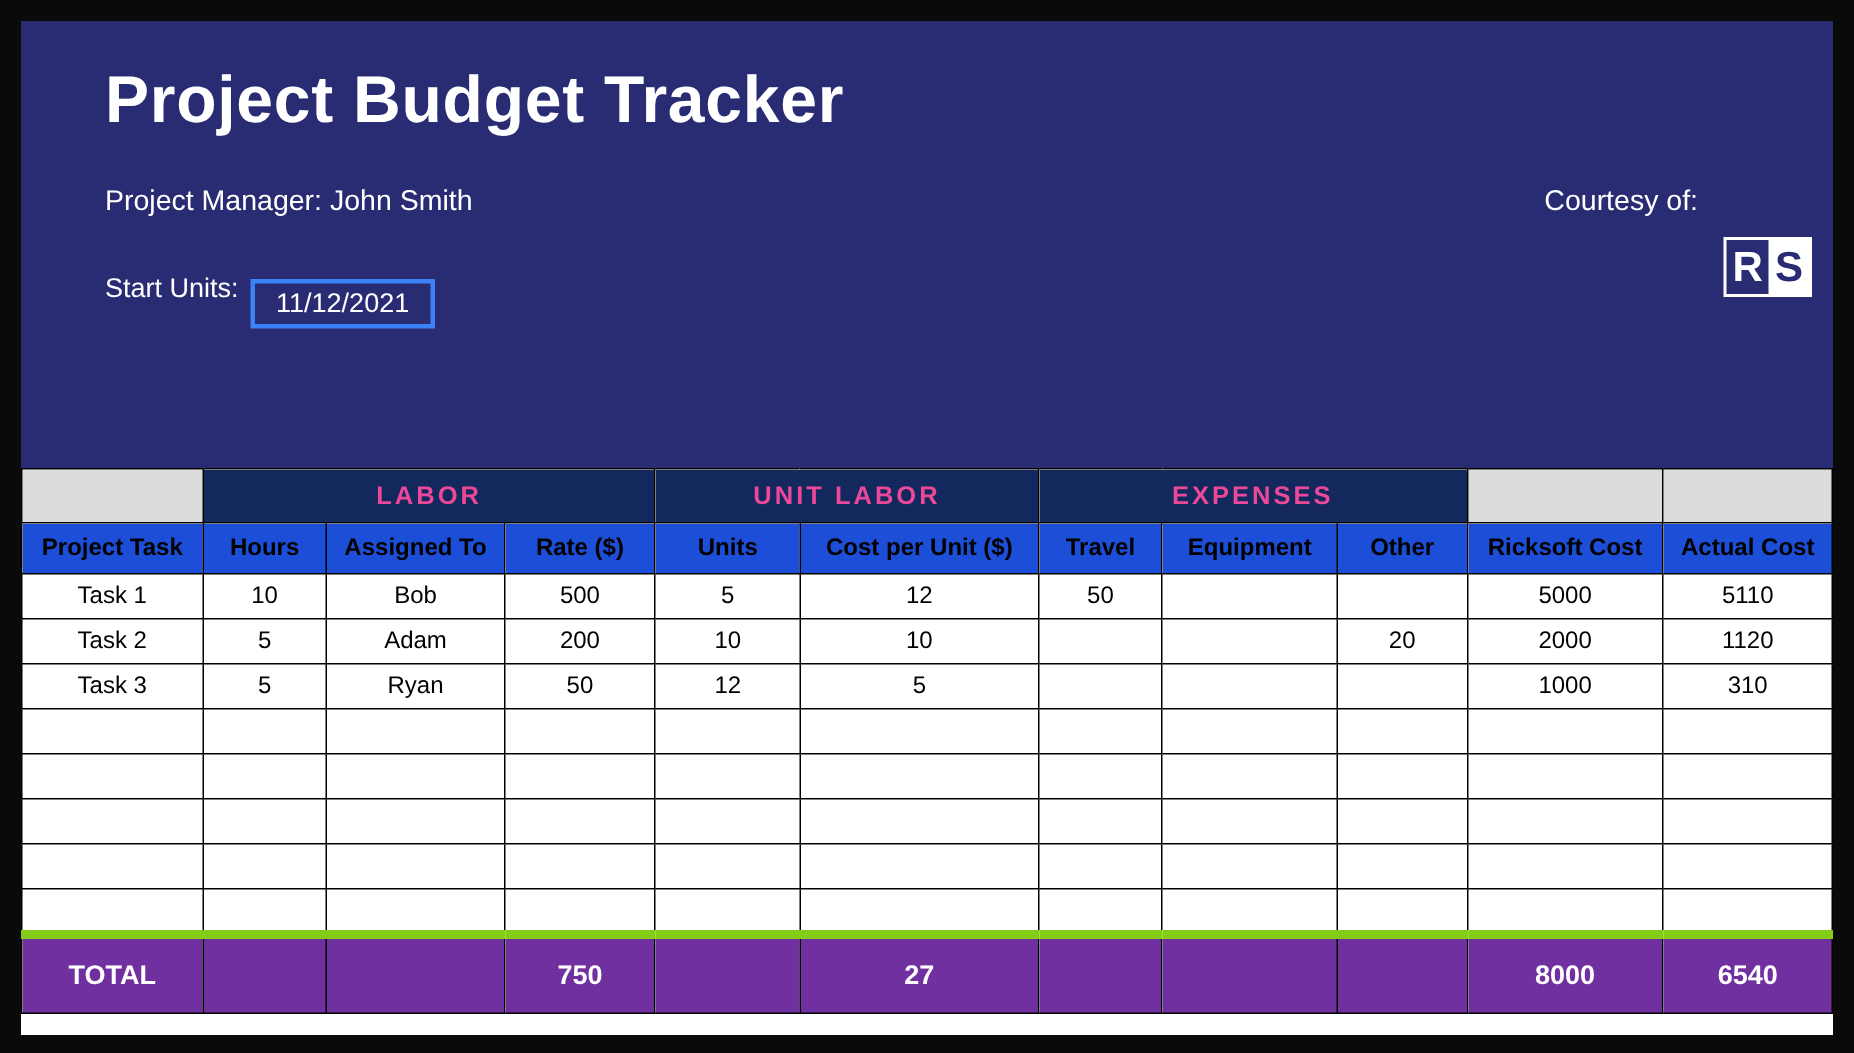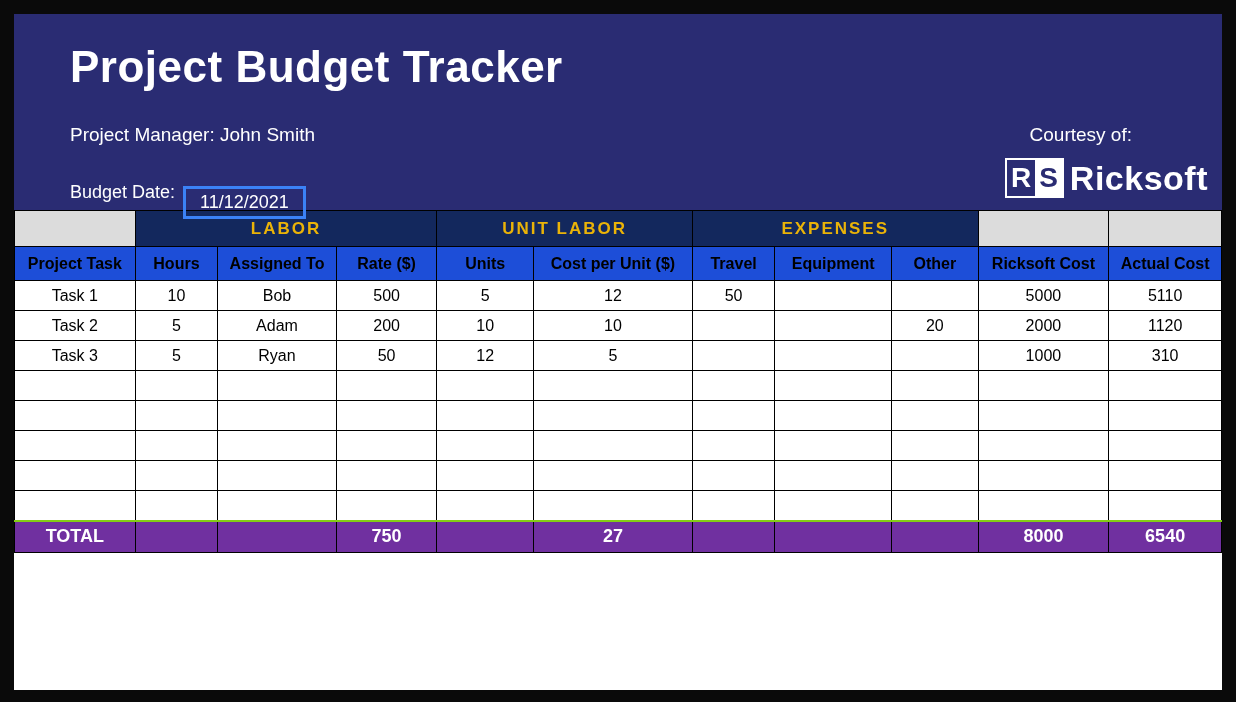--- a/index.html
+++ b/index.html
@@ -14,21 +14,21 @@
   }
   .frame {
     margin: 14px 10px 10px 14px;
     width: 1208px;
     height: 676px;
     background: #fff;
     position: relative;
   }
   .hero {
     background: #2a2c73;
-    height: 196px;
+    height: 298px;
     padding: 28px 0 0 56px;
     position: relative;
     color: #fff;
   }
   .hero h1 {
     margin: 0 0 32px 0;
     font-size: 44px;
     font-weight: 700;
     letter-spacing: 0.5px;
   }
@@ -79,40 +79,40 @@
     border: 1px solid #000;
     height: 30px;
     padding: 0 4px;
     text-align: center;
     font-size: 16px;
     overflow: hidden;
     white-space: nowrap;
   }
   .grp th {
     background: #13285d;
-    color: #eab308;
+    color: #ec4899;
     font-weight: 700;
     font-size: 17px;
     letter-spacing: 2px;
     height: 36px;
   }
   .grp th.spacer { background: #dcdcdc; }
   .hdr th {
     background: #1d4ed8;
     font-weight: 700;
     font-size: 16px;
     height: 34px;
   }
   tr.total td {
     background: #7030a0;
     color: #fff;
     font-weight: 700;
     font-size: 18px;
-    height: 32px;
-    border-top: 2px solid #84cc16;
+    height: 53px;
+    border-top: 6px solid #84cc16;
   }
   .col-task { width: 120px; }
   .col-hours { width: 82px; }
   .col-assign { width: 118px; }
   .col-rate { width: 100px; }
   .col-units { width: 96px; }
   .col-cpu { width: 158px; }
   .col-travel { width: 82px; }
   .col-equip { width: 116px; }
   .col-other { width: 86px; }
@@ -124,30 +124,29 @@
 
 <div class="frame">
 
   <div class="hero">
     <h1>Project Budget Tracker</h1>
     <div class="pm">
       <span>Project Manager:</span>
       <span>John Smith</span>
     </div>
     <div class="sd-row">
-      <span>Budget Date:</span>
+      <span>Start Units:</span>
       <span class="sd-box">11/12/2021</span>
     </div>
     <div class="courtesy">Courtesy of:</div>
     <div class="brand">
       <span class="brand-box">
           <span class="r">R</span>
           <span class="s">S</span>
         </span>
-      <span class="brand-name">Ricksoft</span>
     </div>
   </div>
 
   <table class="sheet">
     <colgroup>
       <col class="col-task">
         <col class="col-hours">
         <col class="col-assign">
         <col class="col-rate">
       <col class="col-units">

